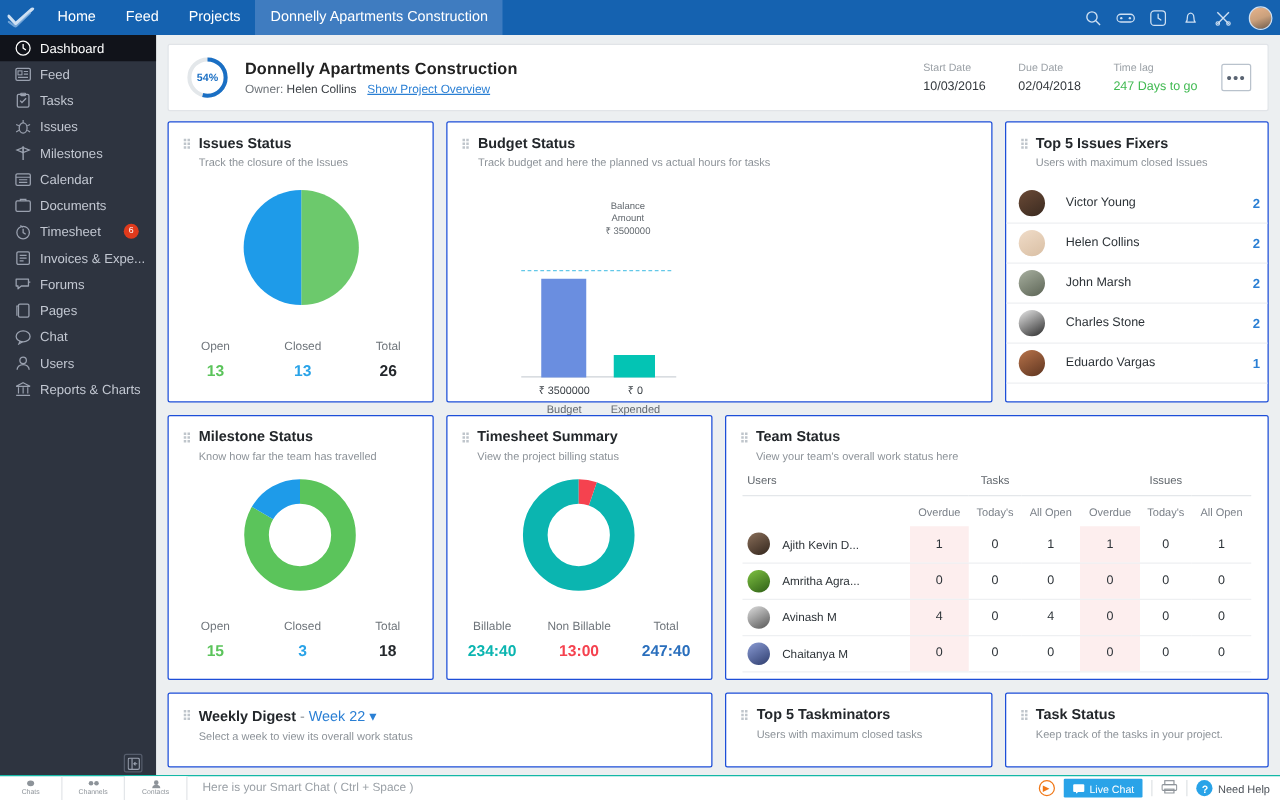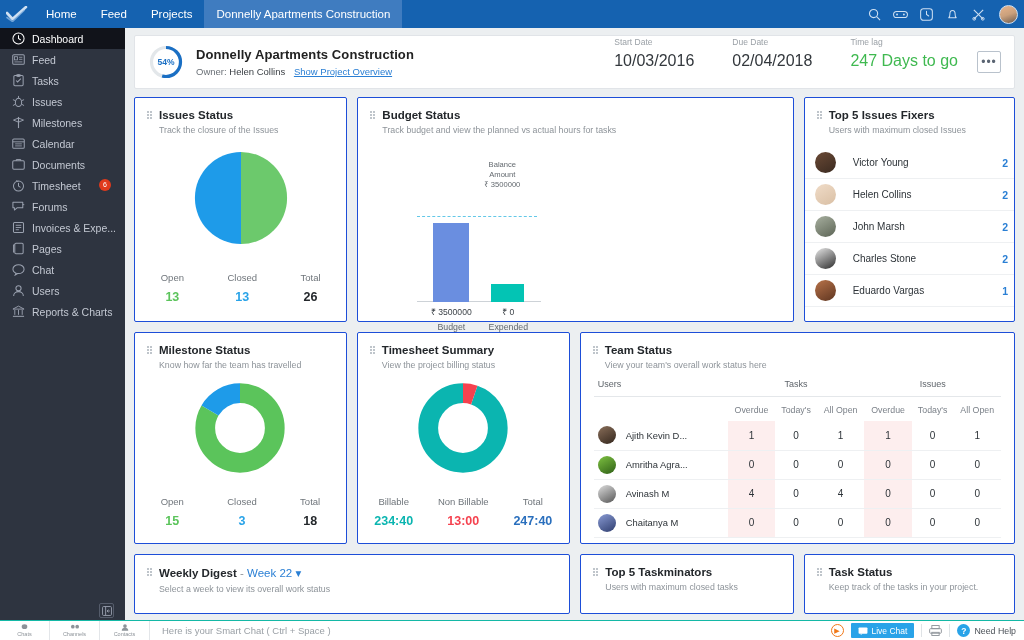--- a/index.html
+++ b/index.html
@@ -72,24 +72,24 @@
   .ring { width: 34px; height: 34px; position: relative; flex: 0 0 34px; }
   .ring .pct {
     position: absolute; inset: 0; display: flex; align-items: center; justify-content: center;
     font-size: 8.5px; font-weight: bold; color: #1a6fc4;
   }
   .proj-txt { margin-left: 13px; }
   .proj-title { font-size: 13px; color: #222; font-weight: 600; letter-spacing: .1px; }
   .proj-sub { font-size: 9.5px; color: #6b7177; margin-top: 4px; }
   .proj-sub .owner-name { color: #3a3f44; }
   .proj-sub a { color: #2a7fd4; text-decoration: underline; margin-left: 6px; }
-  .dates { position: absolute; right: 56px; top: 1px; display: flex; gap: 38px; }
+  .dates { position: absolute; right: 56px; top: 13px; display: flex; gap: 26px; }
   .dcell { text-align: left; }
   .dlabel { font-size: 8.5px; color: #9aa0a6; }
-  .dval { font-size: 16px; color: #33383d; margin-top: 5px; }
+  .dval { font-size: 10px; color: #33383d; margin-top: 5px; }
   .dval.green { color: #3fb950; }
   .more-btn {
     position: absolute; right: 13px; top: 15px; width: 24px; height: 22px;
     border: 1px solid #b9c2cc; border-radius: 2px; background:#fff;
     display: flex; align-items: center; justify-content: center;
     color: #5a6472; font-size: 12px; letter-spacing: 1px;
   }
 
   
   .grid { margin: 8px 9px 0 9px; }
@@ -321,36 +321,36 @@
               <path d="M7 4.4 V7.6 L9.2 9" stroke="currentColor" stroke-width="1.1" fill="none"></path>
               <path d="M4.6 1.6 L7 3" stroke="currentColor" stroke-width="1"></path>
             </svg>
           </span>
           <span>Timesheet</span>
           <span class="sb-badge">6</span>
         </div>
         <div class="sb-item">
           <span class="sb-ic">
             <svg width="13" height="13" viewBox="0 0 14 14">
-              <path d="M1 2.4 H11.6 V8.4 H5.4 L2.6 10.8 V8.4 H1 Z" stroke="currentColor" stroke-width="1.1" fill="none" stroke-linejoin="round"></path>
-              <line x1="11.6" y1="5" x2="13.2" y2="5" stroke="currentColor" stroke-width="1"></line>
-            </svg>
-          </span>
-          <span>Forums</span>
-        </div>
-        <div class="sb-item">
-          <span class="sb-ic">
-            <svg width="13" height="13" viewBox="0 0 14 14">
               <rect x="1.6" y="1.6" width="10.8" height="10.8" rx="1.2" stroke="currentColor" stroke-width="1.1" fill="none"></rect>
               <line x1="4" y1="4.6" x2="10" y2="4.6" stroke="currentColor" stroke-width="1"></line>
               <line x1="4" y1="7" x2="10" y2="7" stroke="currentColor" stroke-width="1"></line>
               <line x1="4" y1="9.4" x2="7.4" y2="9.4" stroke="currentColor" stroke-width="1"></line>
             </svg>
           </span>
           <span>Invoices &amp; Expe...</span>
+        </div>
+        <div class="sb-item">
+          <span class="sb-ic">
+            <svg width="13" height="13" viewBox="0 0 14 14">
+              <path d="M1 2.4 H11.6 V8.4 H5.4 L2.6 10.8 V8.4 H1 Z" stroke="currentColor" stroke-width="1.1" fill="none" stroke-linejoin="round"></path>
+              <line x1="11.6" y1="5" x2="13.2" y2="5" stroke="currentColor" stroke-width="1"></line>
+            </svg>
+          </span>
+          <span>Forums</span>
         </div>
         <div class="sb-item">
           <span class="sb-ic">
             <svg width="13" height="13" viewBox="0 0 14 14">
               <rect x="3" y="1.4" width="9" height="11.2" rx="1.2" stroke="currentColor" stroke-width="1.1" fill="none"></rect>
               <path d="M3 3 H1.6 V11.4" stroke="currentColor" stroke-width="1" fill="none"></path>
             </svg>
           </span>
           <span>Pages</span>
         </div>
@@ -469,21 +469,21 @@
         <div class="card" style="width:440px;height:225px;">
           <span class="drag">
               <i></i>
               <i></i>
               <i></i>
               <i></i>
               <i></i>
               <i></i>
             </span>
           <div class="card-title">Budget Status</div>
-          <div class="card-sub">Track budget and view the planned vs actual hours for tasks</div>
+          <div class="card-sub">Track budget and here the planned vs actual hours for tasks</div>
 
           <div class="budget-wrap" style="position:absolute;left:13px;top:44px;width:414px;">
 
             <div class="budget-half">
               <div class="bcap" style="left:86px;top:18px;width:90px;">
                 <div>Balance</div>
                 <div>Amount</div>
                 <div>₹ 3500000</div>
               </div>
               <div class="dashline" style="left:46px;top:74px;width:120px;"></div>

